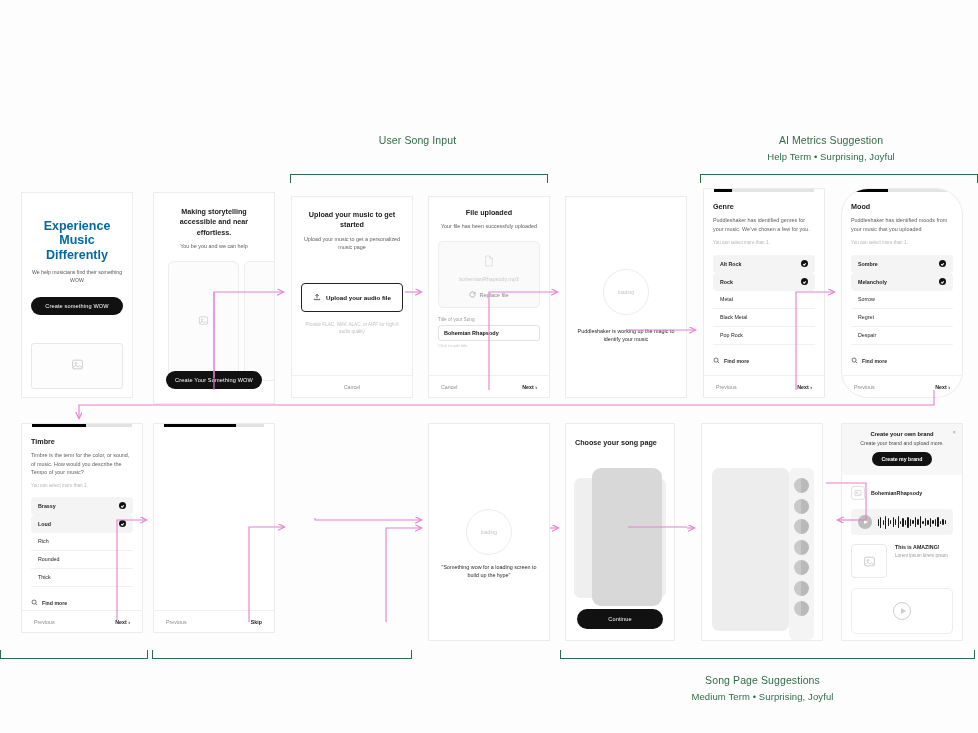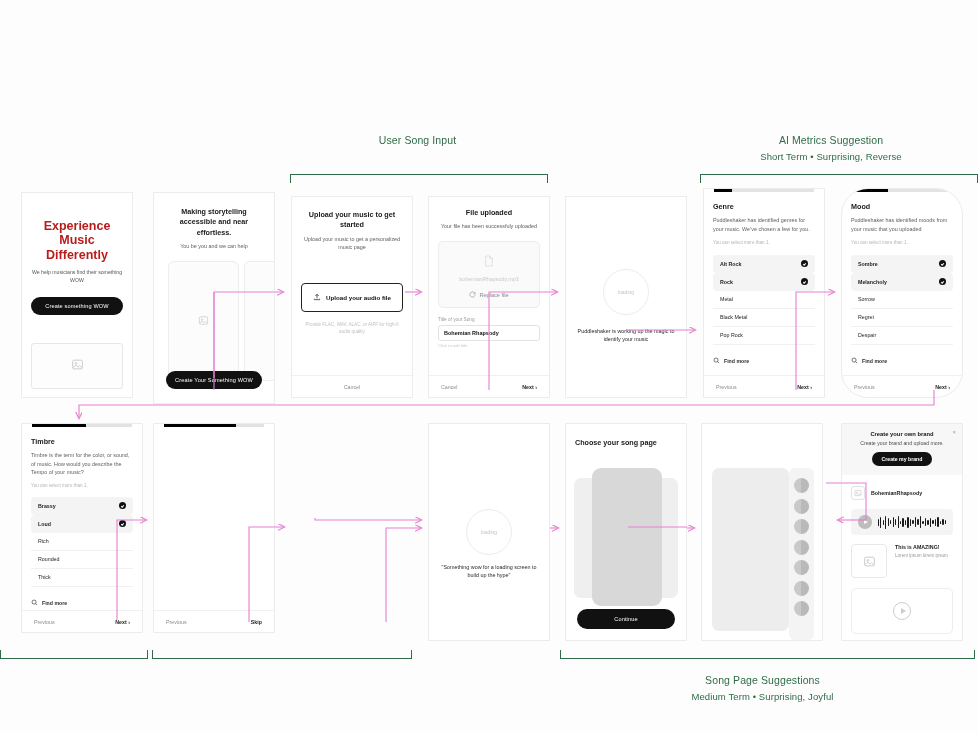--- a/index.html
+++ b/index.html
@@ -27,21 +27,21 @@
   .prog { position:absolute; top:0; left:10px; right:10px; height:2.5px; background:#e3e3e3; }
   .prog i { display:block; height:100%; background:#000; }
   .pad { padding:10px 9px; }
   .h1 { font-size:7.2px; font-weight:bold; color:#1a1a1a; line-height:1.45; }
   .h1c { text-align:center; }
   .sub { font-size:5.4px; color:#5f5f5f; line-height:1.5; margin-top:4px; }
   .hint { font-size:4.6px; color:#b5b5b5; margin-top:7px; }
   .center { text-align:center; }
 
   
-  .hero-title { font-size:12.5px; font-weight:bold; line-height:1.15; text-align:center; color:#b91c1c; }
+  .hero-title { font-size:12.5px; font-weight:bold; line-height:1.15; text-align:center; color:#0369a1; }
   .hero-sub { font-size:5.2px; color:#555; text-align:center; line-height:1.6; margin-top:6px; }
   .btn-dark {
     background:#111; color:#fff; border-radius:20px; font-size:5.6px;
     text-align:center; padding:6px 4px; letter-spacing:.15px;
   }
   .img-ph {
     border:1px solid #e7e7e7; border-radius:3px; background:#fdfdfd;
     display:flex; align-items:center; justify-content:center;
   }
 
@@ -160,21 +160,21 @@
 
 <div class="canvas">
 
   <div style="position:absolute; left:320px; top:134px; width:195px;">
     <div class="ann-title">User Song Input</div>
   </div>
   <div class="bracket-top" style="left:290px; top:174px; width:258px;"></div>
 
   <div style="position:absolute; left:735px; top:134px; width:192px;">
     <div class="ann-title">AI Metrics Suggestion</div>
-    <div class="ann-sub" style="margin-top:5px;">Short Term • Surprising, Reverse</div>
+    <div class="ann-sub" style="margin-top:5px;">Help Term • Surprising, Joyful</div>
   </div>
   <div class="bracket-top" style="left:700px; top:174px; width:278px;"></div>
 
   <div class="bracket-bot" style="left:0px; top:650px; width:148px;"></div>
   <div class="bracket-bot" style="left:152px; top:650px; width:260px;"></div>
 
   <div class="bracket-bot" style="left:560px; top:650px; width:415px;"></div>
   <div style="position:absolute; left:665px; top:674px; width:195px;">
     <div class="ann-title">Song Page Suggestions</div>
     <div class="ann-sub" style="margin-top:5px;">Medium Term • Surprising, Joyful</div>
@@ -429,21 +429,21 @@
 
   <div class="frame" style="left:428px; top:423px; width:122px; height:218px;">
     <div style="padding-top:85px;">
       <div class="loader">
         <span>loading</span>
       </div>
       <div class="quote" style="padding:0 7px;">"Something wow for a loading screen to build up the hype"</div>
     </div>
   </div>
 
-  <div class="frame" style="left:565px; top:423px; width:122px; height:218px;">
+  <div class="frame" style="left:565px; top:423px; width:110px; height:218px;">
     <div class="pad" style="padding-top:14px;">
       <div class="h1">Choose your song page</div>
     </div>
     <div style="position:absolute; left:0; top:44px; width:100%; height:140px;">
       <div class="pagecard" style="left:8px; top:10px; width:48px; height:120px;"></div>
       <div class="pagecard" style="right:8px; top:10px; width:48px; height:120px;"></div>
       <div class="pagecard front" style="left:26px; top:0px; width:70px; height:138px;"></div>
     </div>
     <div class="btn-dark" style="position:absolute; left:11px; right:11px; bottom:11px; padding:7px 4px;">Continue</div>
   </div>

